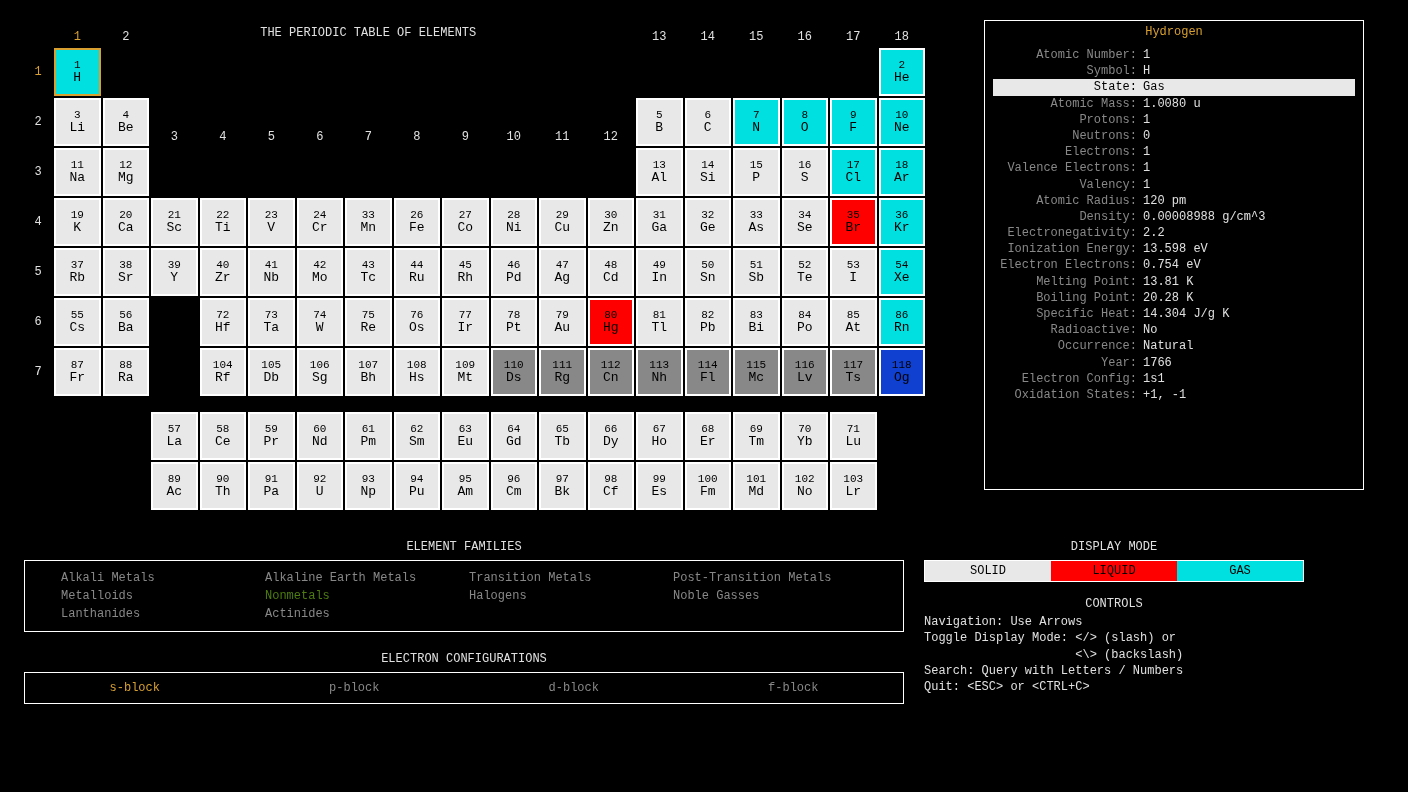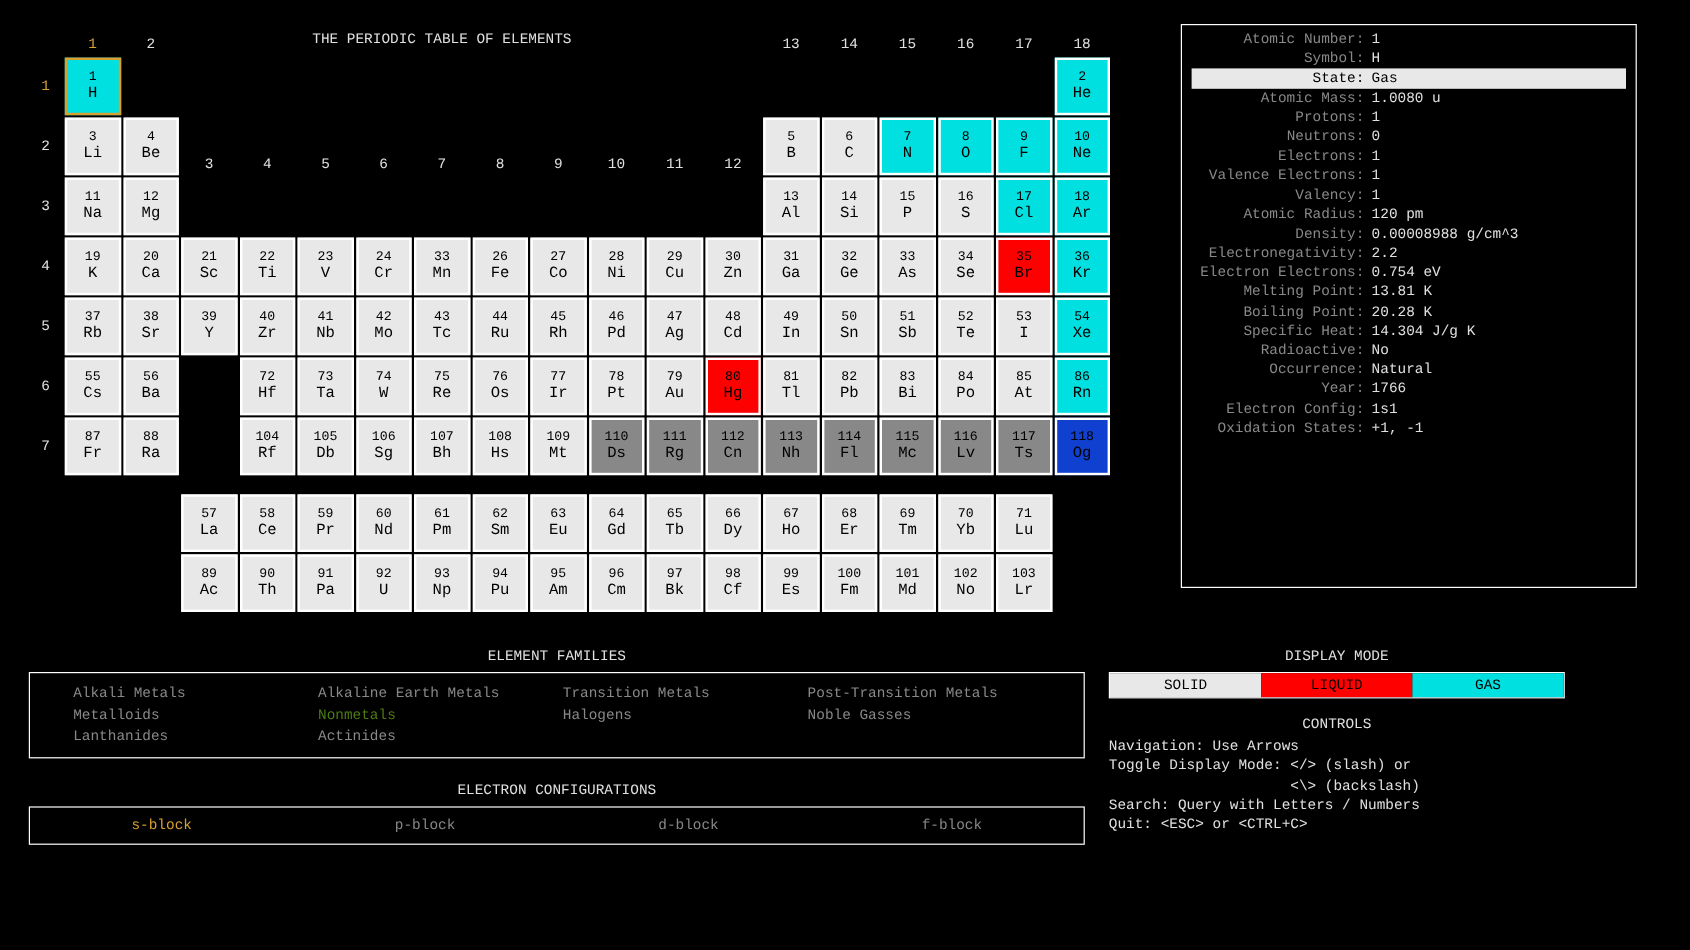--- a/index.html
+++ b/index.html
@@ -563,20 +563,21 @@
           <div class="s">No</div>
         </div>
         <div class="el solid" style="grid-area: 11 / 18;">
           <div class="n">103</div>
           <div class="s">Lr</div>
         </div>
       </div>
   </div>
   <div class="right">
     <div class="panel" style="height:470px;">
+      <div class="panelT">Hydrogen</div>
       <div id="props" class="plist">
           <div class="prow">
             <div class="k">Atomic Number:</div>
             <div class="v">1</div>
           </div>
           <div class="prow">
             <div class="k">Symbol:</div>
             <div class="v">H</div>
           </div>
           <div class="prow hi">
@@ -611,20 +612,24 @@
             <div class="k">Atomic Radius:</div>
             <div class="v">120 pm</div>
           </div>
           <div class="prow">
             <div class="k">Density:</div>
             <div class="v">0.00008988 g/cm^3</div>
           </div>
           <div class="prow">
             <div class="k">Electronegativity:</div>
             <div class="v">2.2</div>
+          </div>
+          <div class="prow">
+            <div class="k">Ionization Energy:</div>
+            <div class="v">13.598 eV</div>
           </div>
           <div class="prow">
             <div class="k">Electron Electrons:</div>
             <div class="v">0.754 eV</div>
           </div>
           <div class="prow">
             <div class="k">Melting Point:</div>
             <div class="v">13.81 K</div>
           </div>
           <div class="prow">

